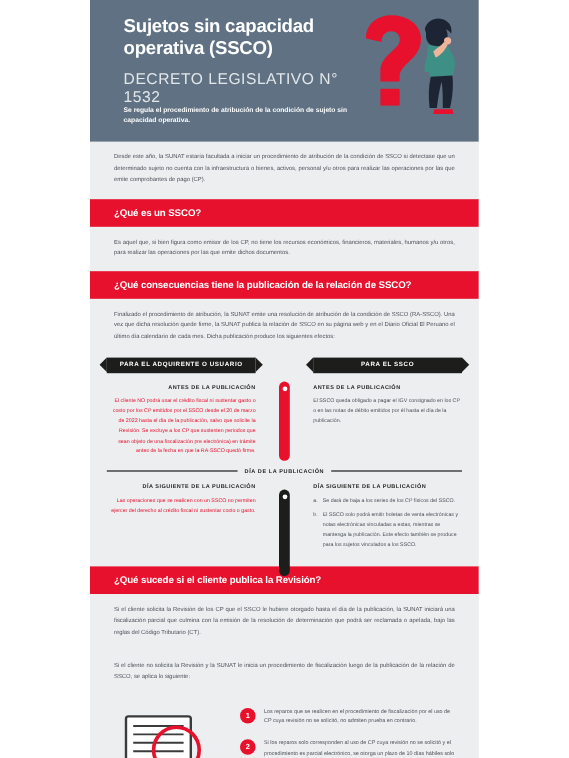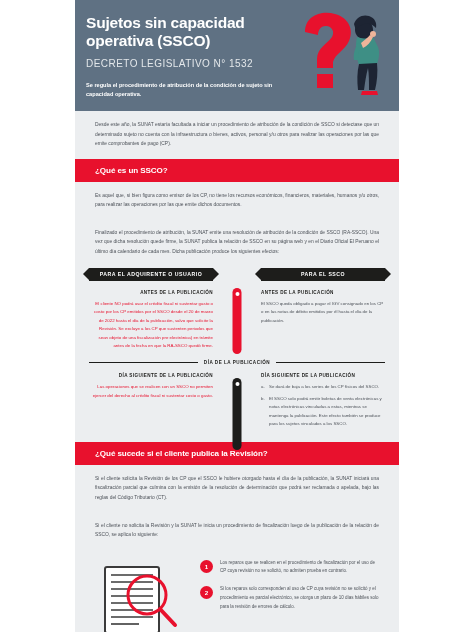--- a/index.html
+++ b/index.html
@@ -18,40 +18,40 @@
   .sheet{
     width:324px;
     background:#eceef0;
     position:relative;
     overflow:hidden;
   }
 
   
   .header{
     background:#5f7183;
-    padding:14px 16px 12px 11px;
+    padding:14px 16px 12px 28px;
     position:relative;
     min-height:83px;
     box-sizing:border-box;
   }
   .header-title{
     color:#ffffff;
     font-size:15.5px;
     font-weight:bold;
     line-height:1.18;
     letter-spacing:-0.2px;
     width:200px;
     margin:0 0 7px 0;
   }
   .header-decree{
     color:#e3e7ea;
-    font-size:10px;
+    font-size:13px;
     letter-spacing:0.45px;
     font-weight:400;
-    margin-bottom:12px;
+    margin-bottom:0;
     width:200px;
   }
   .header-sub{
     color:#ffffff;
     font-size:5.6px;
     font-weight:bold;
     line-height:1.65;
     width:195px;
   }
   .header-art{
@@ -234,20 +234,21 @@
       <path d="M79 87 l8 0 l0 4 l-9 0 z" fill="#e8112d"></path>
       <path d="M86 87 l8 0 l1 4 l-9 0 z" fill="#e8112d"></path>
     </svg>
   </div>
 
   <div class="intro">Desde este año, la SUNAT estaría facultada a iniciar un procedimiento de atribución de la condición de SSCO si detectase que un determinado sujeto no cuenta con la infraestructura o bienes, activos, personal y/u otros para realizar las operaciones por las que emite comprobantes de pago (CP).</div>
 
   <div class="band">¿Qué es un SSCO?</div>
   <div class="body-txt">Es aquel que, si bien figura como emisor de los CP, no tiene los recursos económicos, financieros, materiales, humanos y/u otros, para realizar las operaciones por las que emite dichos documentos.</div>
 
+  <div class="band">¿Qué consecuencias tiene la publicación de la relación de SSCO?</div>
   <div class="body-txt">Finalizado el procedimiento de atribución, la SUNAT emite una resolución de atribución de la condición de SSCO (RA-SSCO). Una vez que dicha resolución quede firme, la SUNAT publica la relación de SSCO en su página web y en el Diario Oficial El Peruano el último día calendario de cada mes. Dicha publicación produce los siguientes efectos:</div>
 
   <div class="cons-wrap">
     <div class="tl tl-red">
           <span class="dot"></span>
         </div>
     <div class="tl tl-black">
           <span class="dot"></span>
         </div>
 

